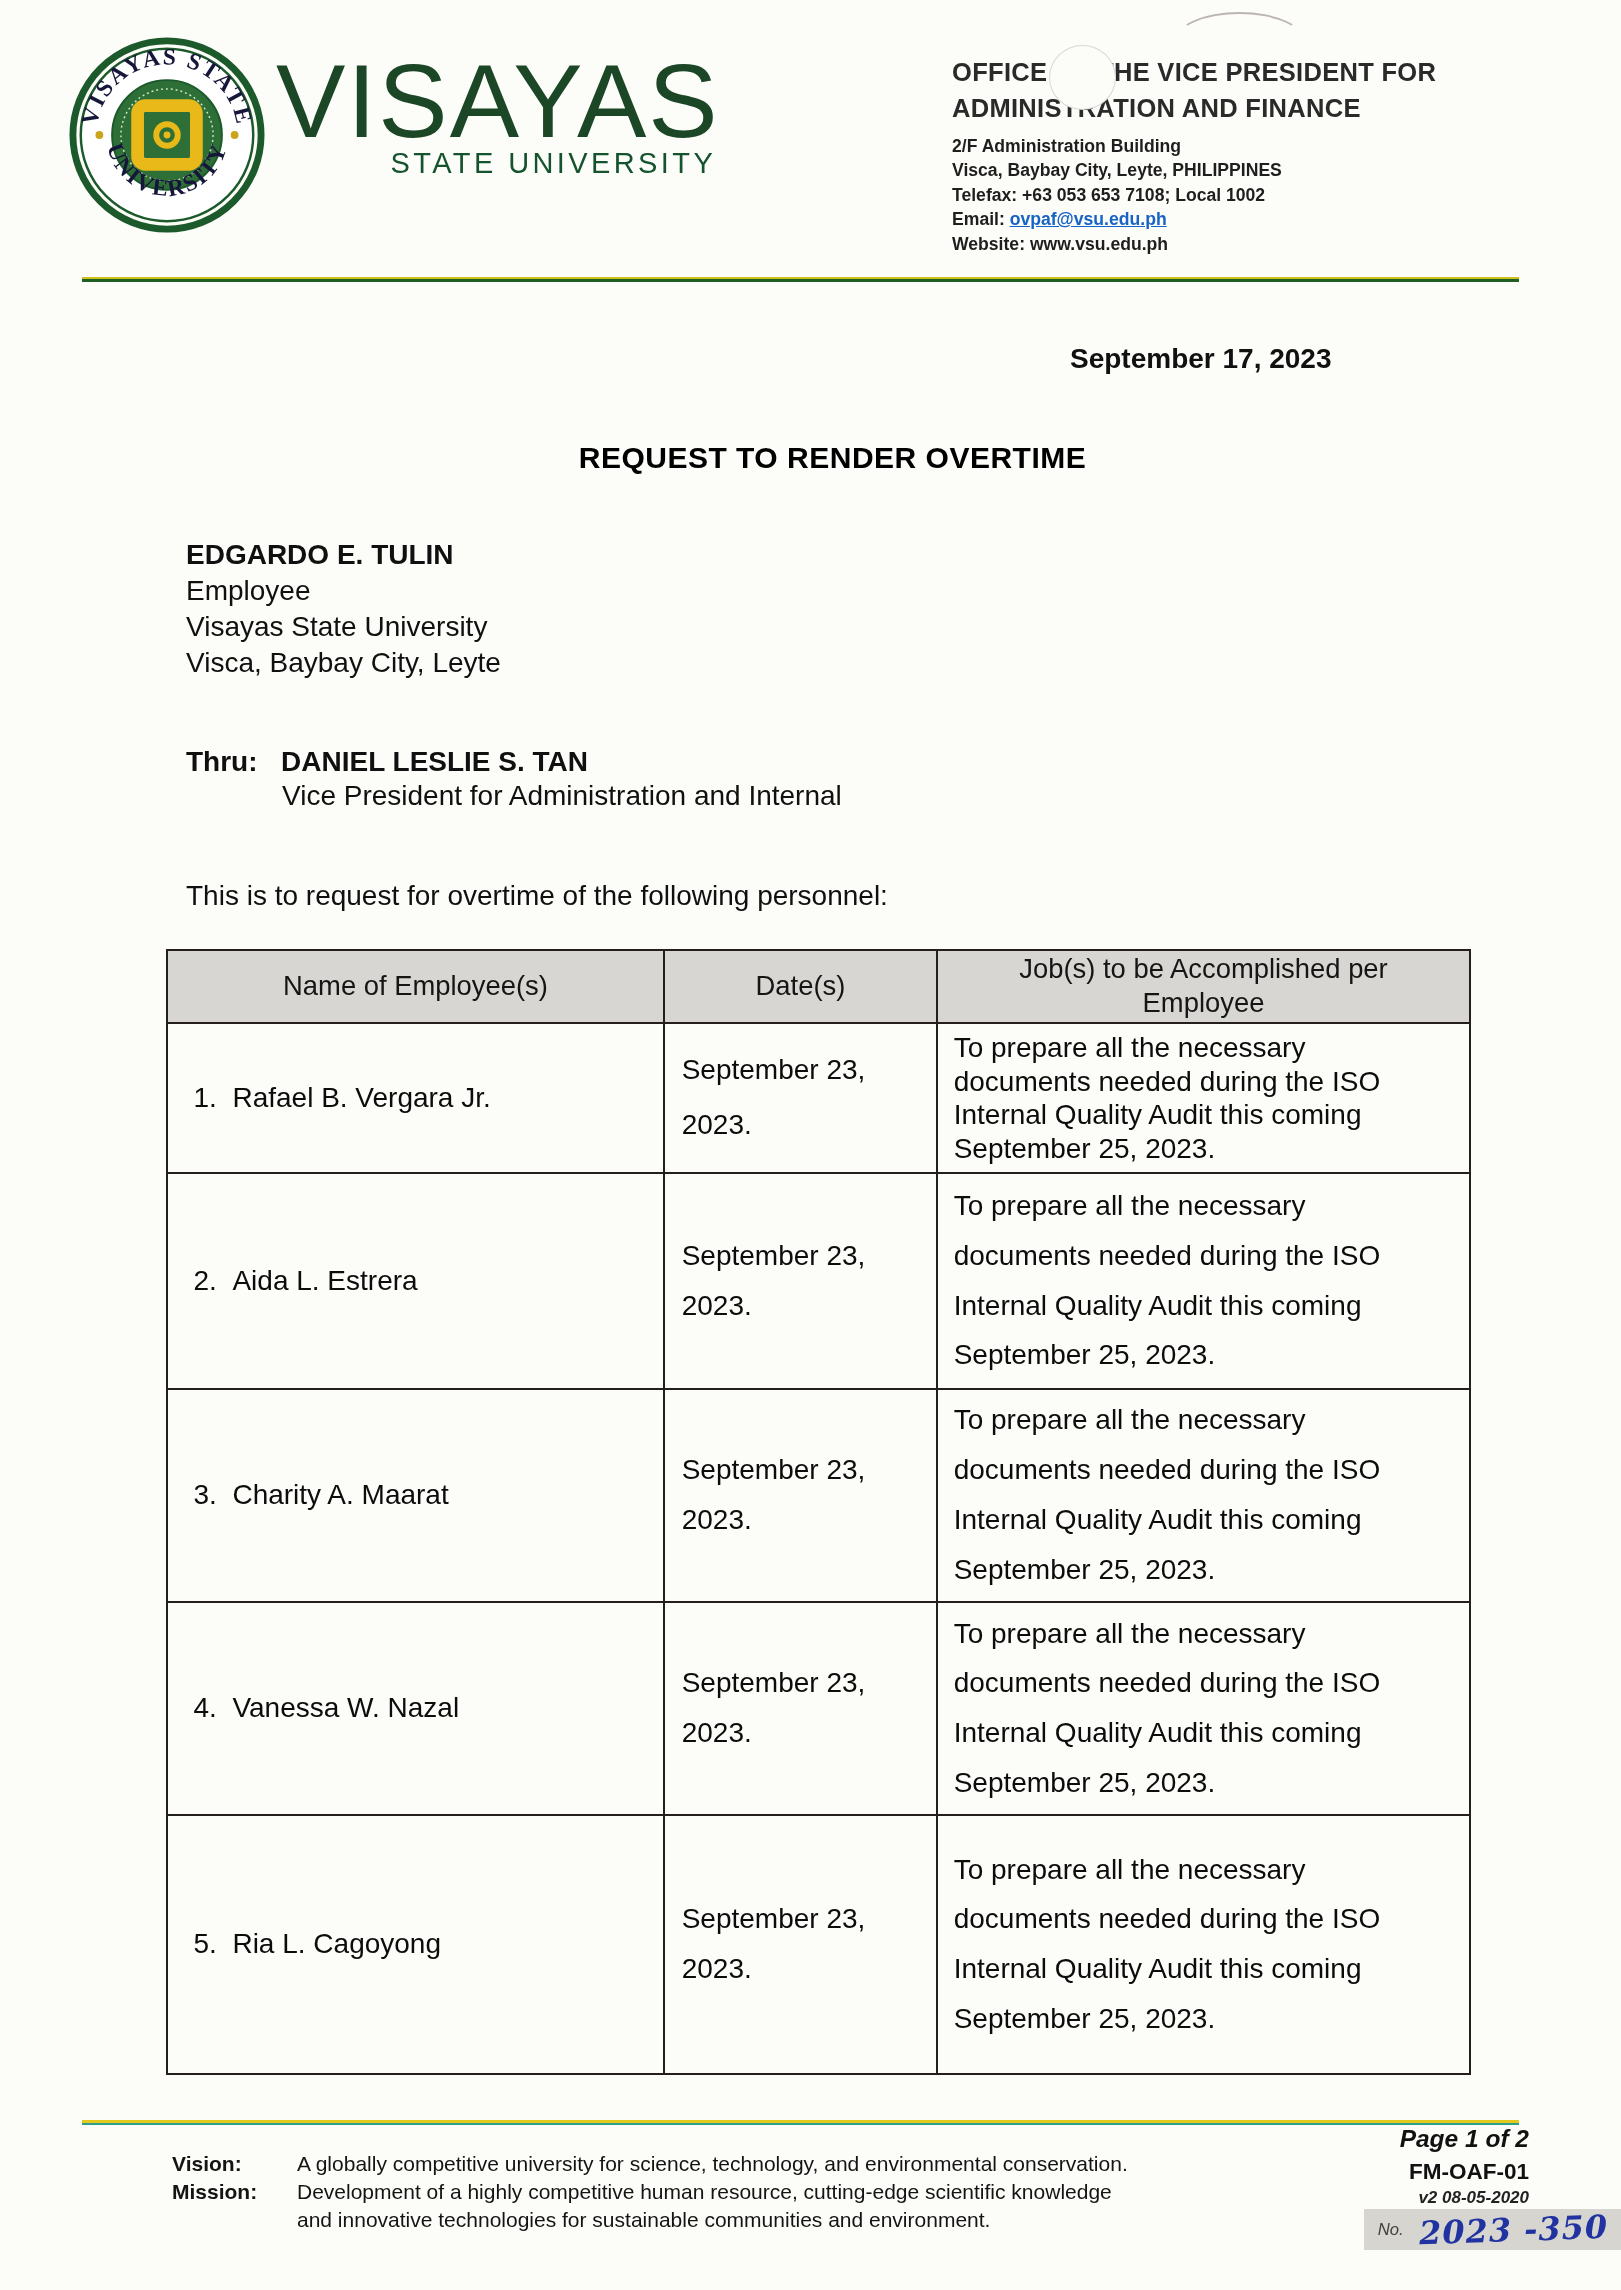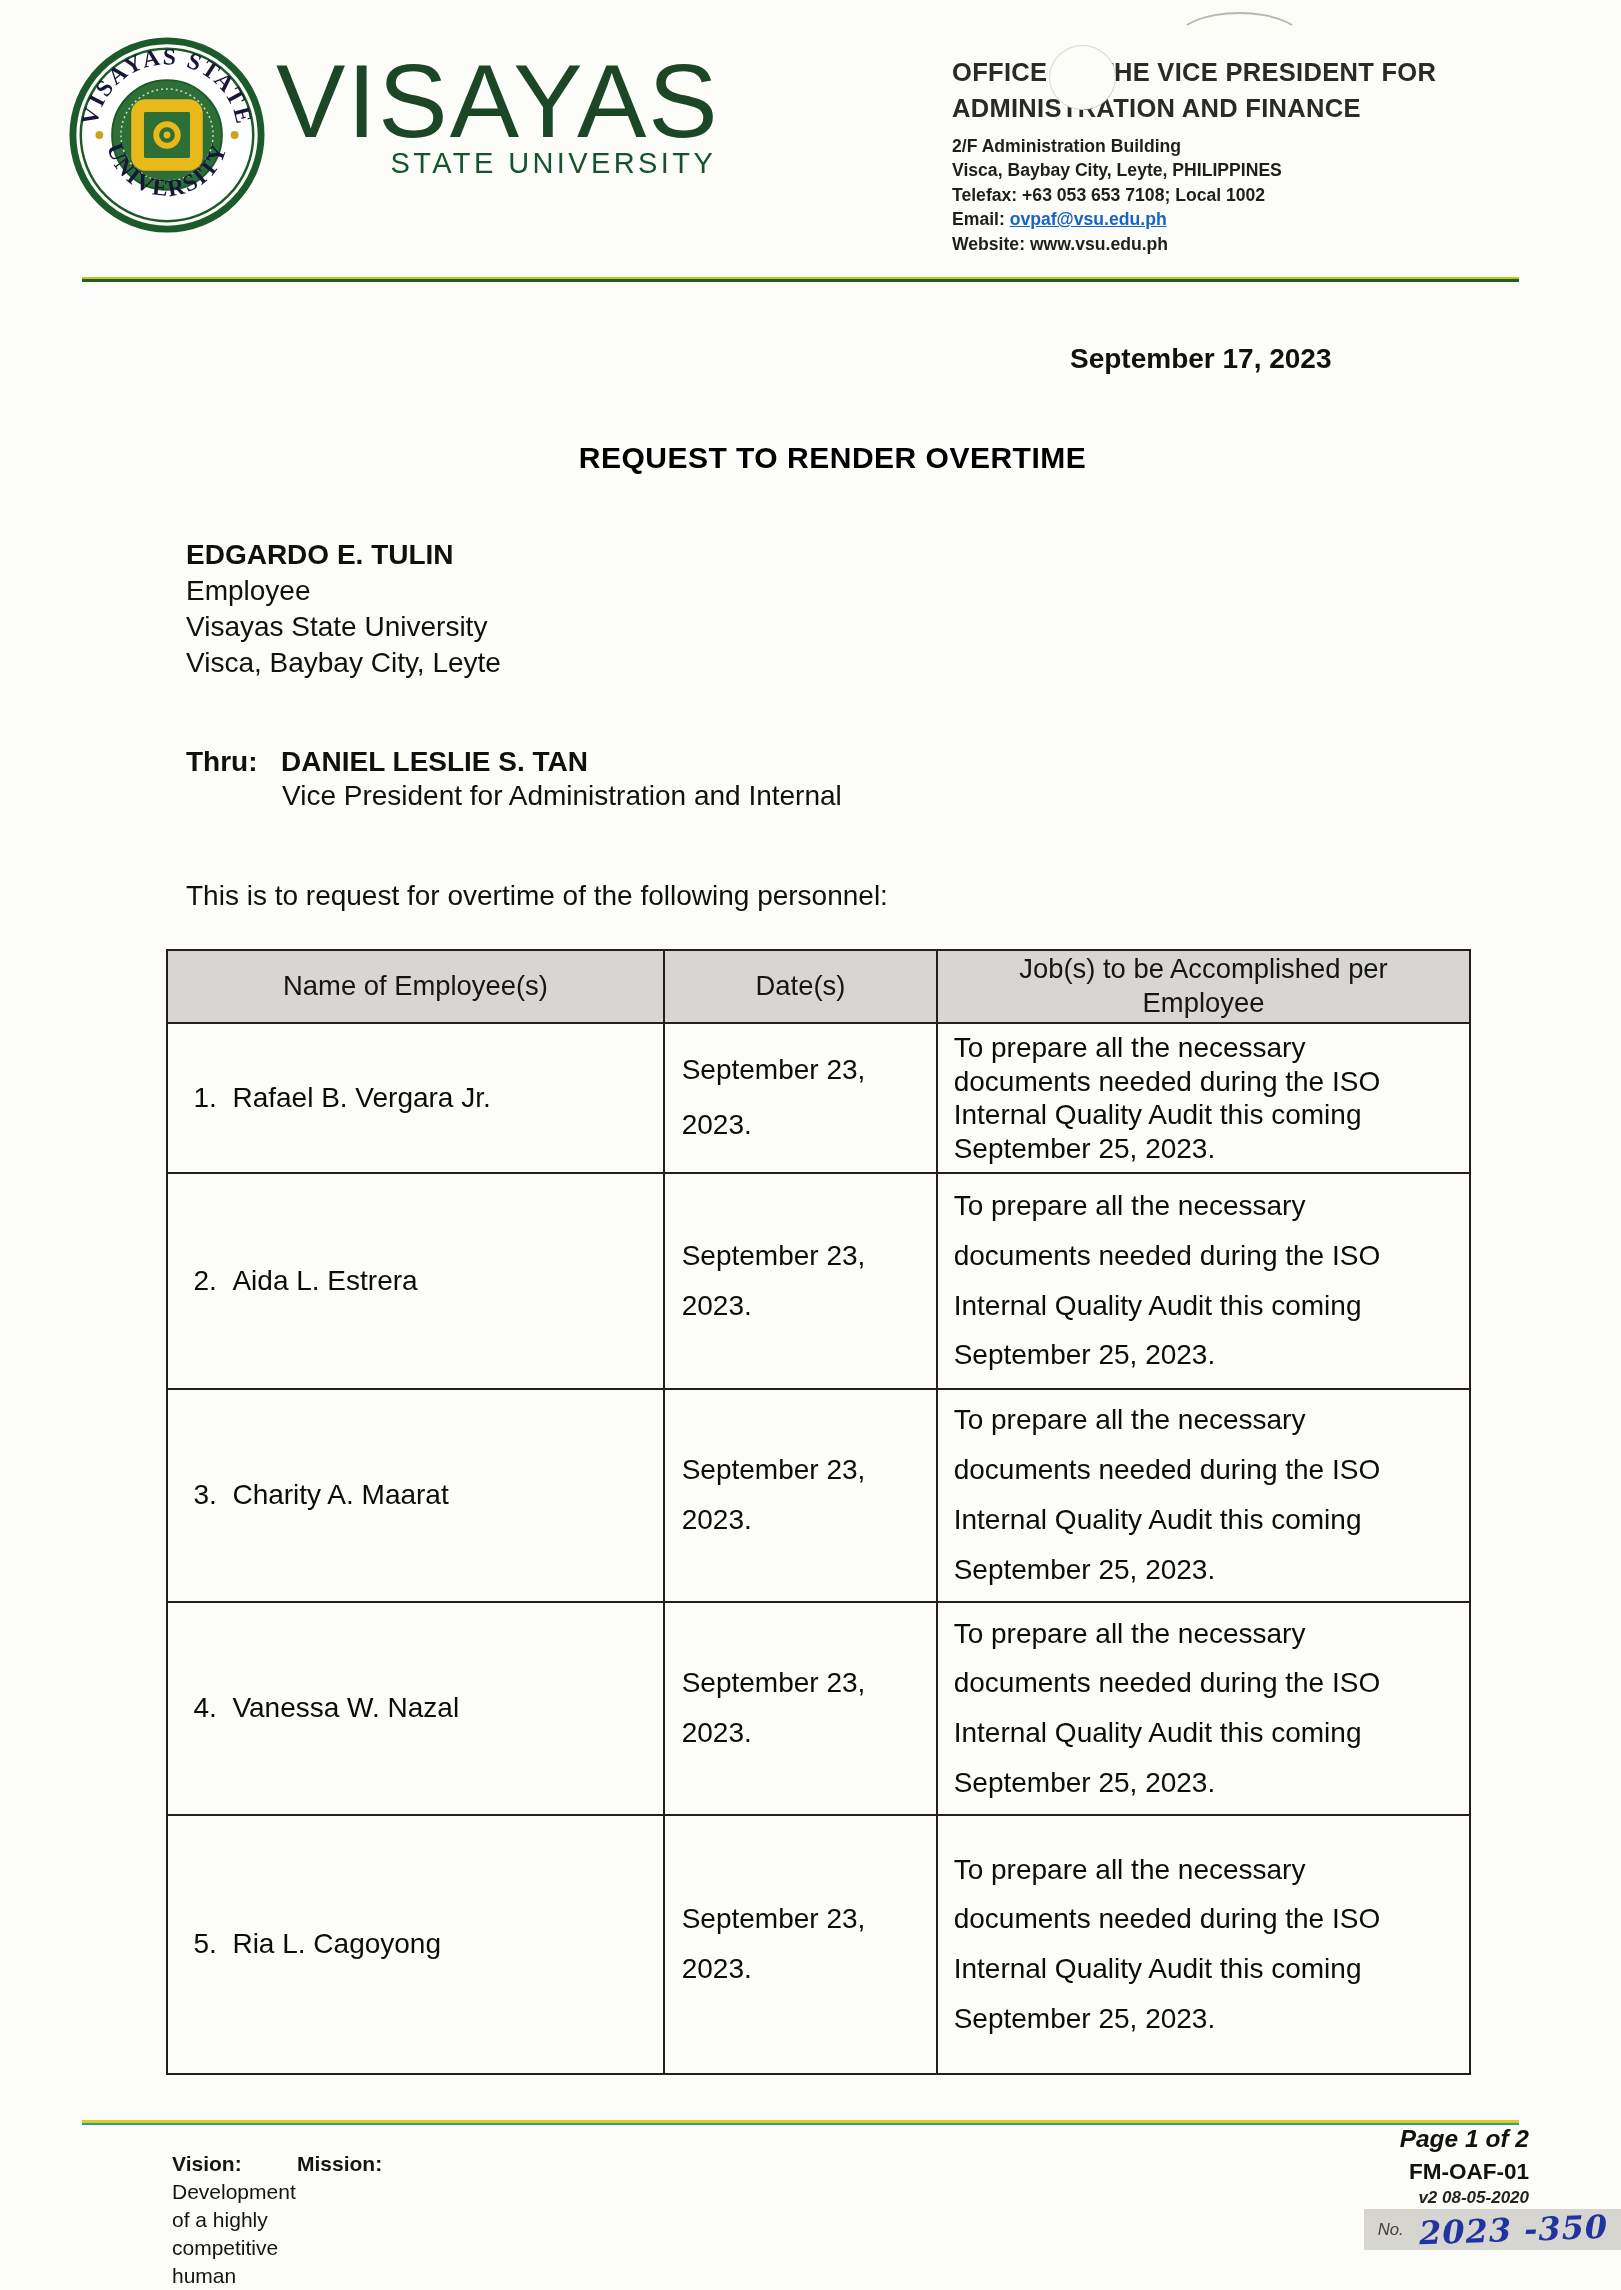--- a/index.html
+++ b/index.html
@@ -201,20 +201,21 @@
 Internal Quality Audit this coming
 September 25, 2023.</td>
         </tr>
       </tbody>
   </table>
 
   <div class="rule-bottom"></div>
 
   <div class="footer-left">
     <div class="flabel">Vision:</div>
+    <div class="ftext">A globally competitive university for science, technology, and environmental conservation.</div>
     <div class="flabel">Mission:</div>
     <div class="ftext">Development of a highly competitive human resource, cutting-edge scientific knowledge
 and innovative technologies for sustainable communities and environment.</div>
   </div>
 
   <div class="fr-page">Page 1 of 2</div>
   <div class="fr-code">FM-OAF-01</div>
   <div class="fr-ver">v2 08-05-2020</div>
   <div class="no-box">
     <span class="no-label">No.</span>

